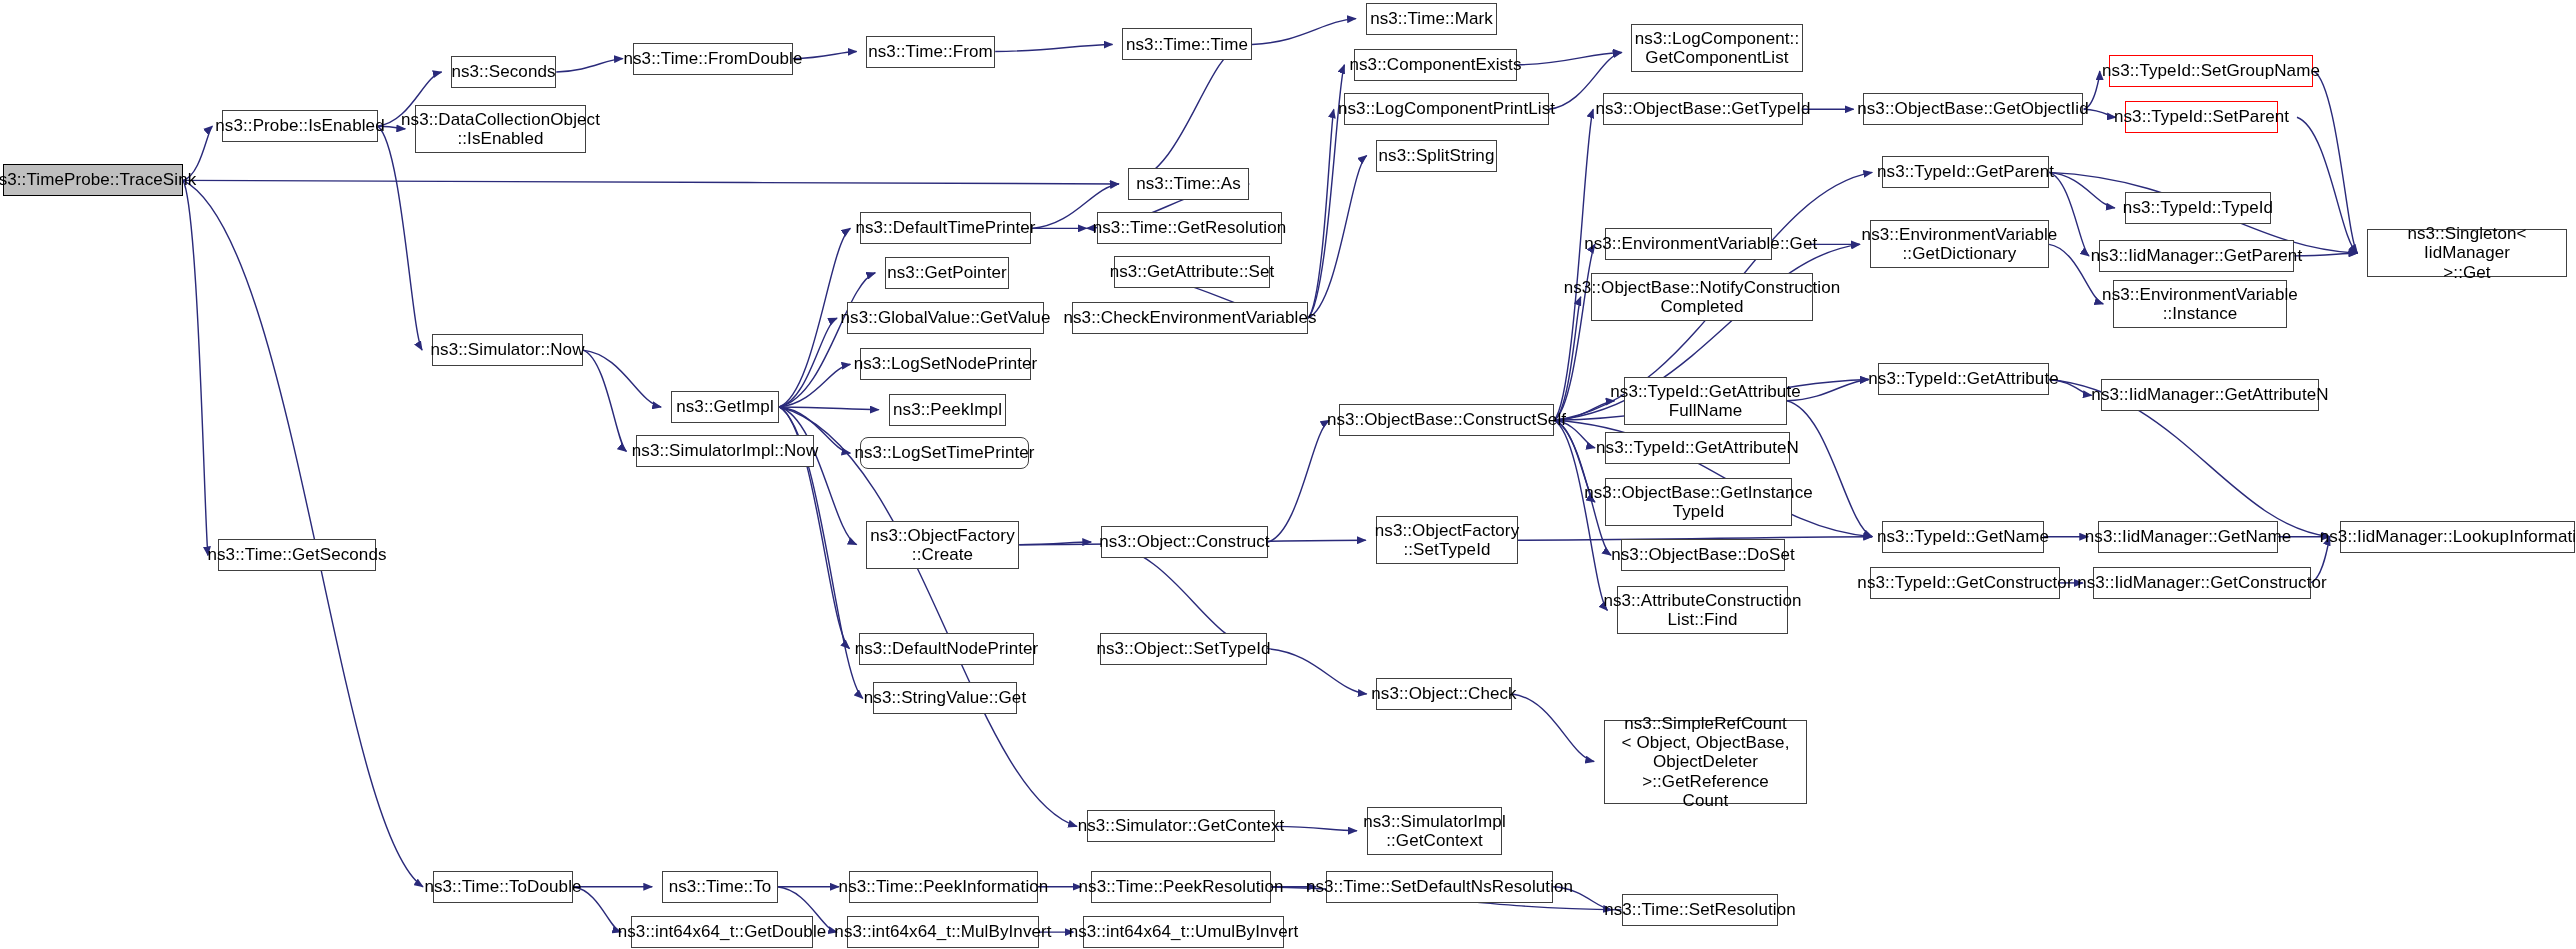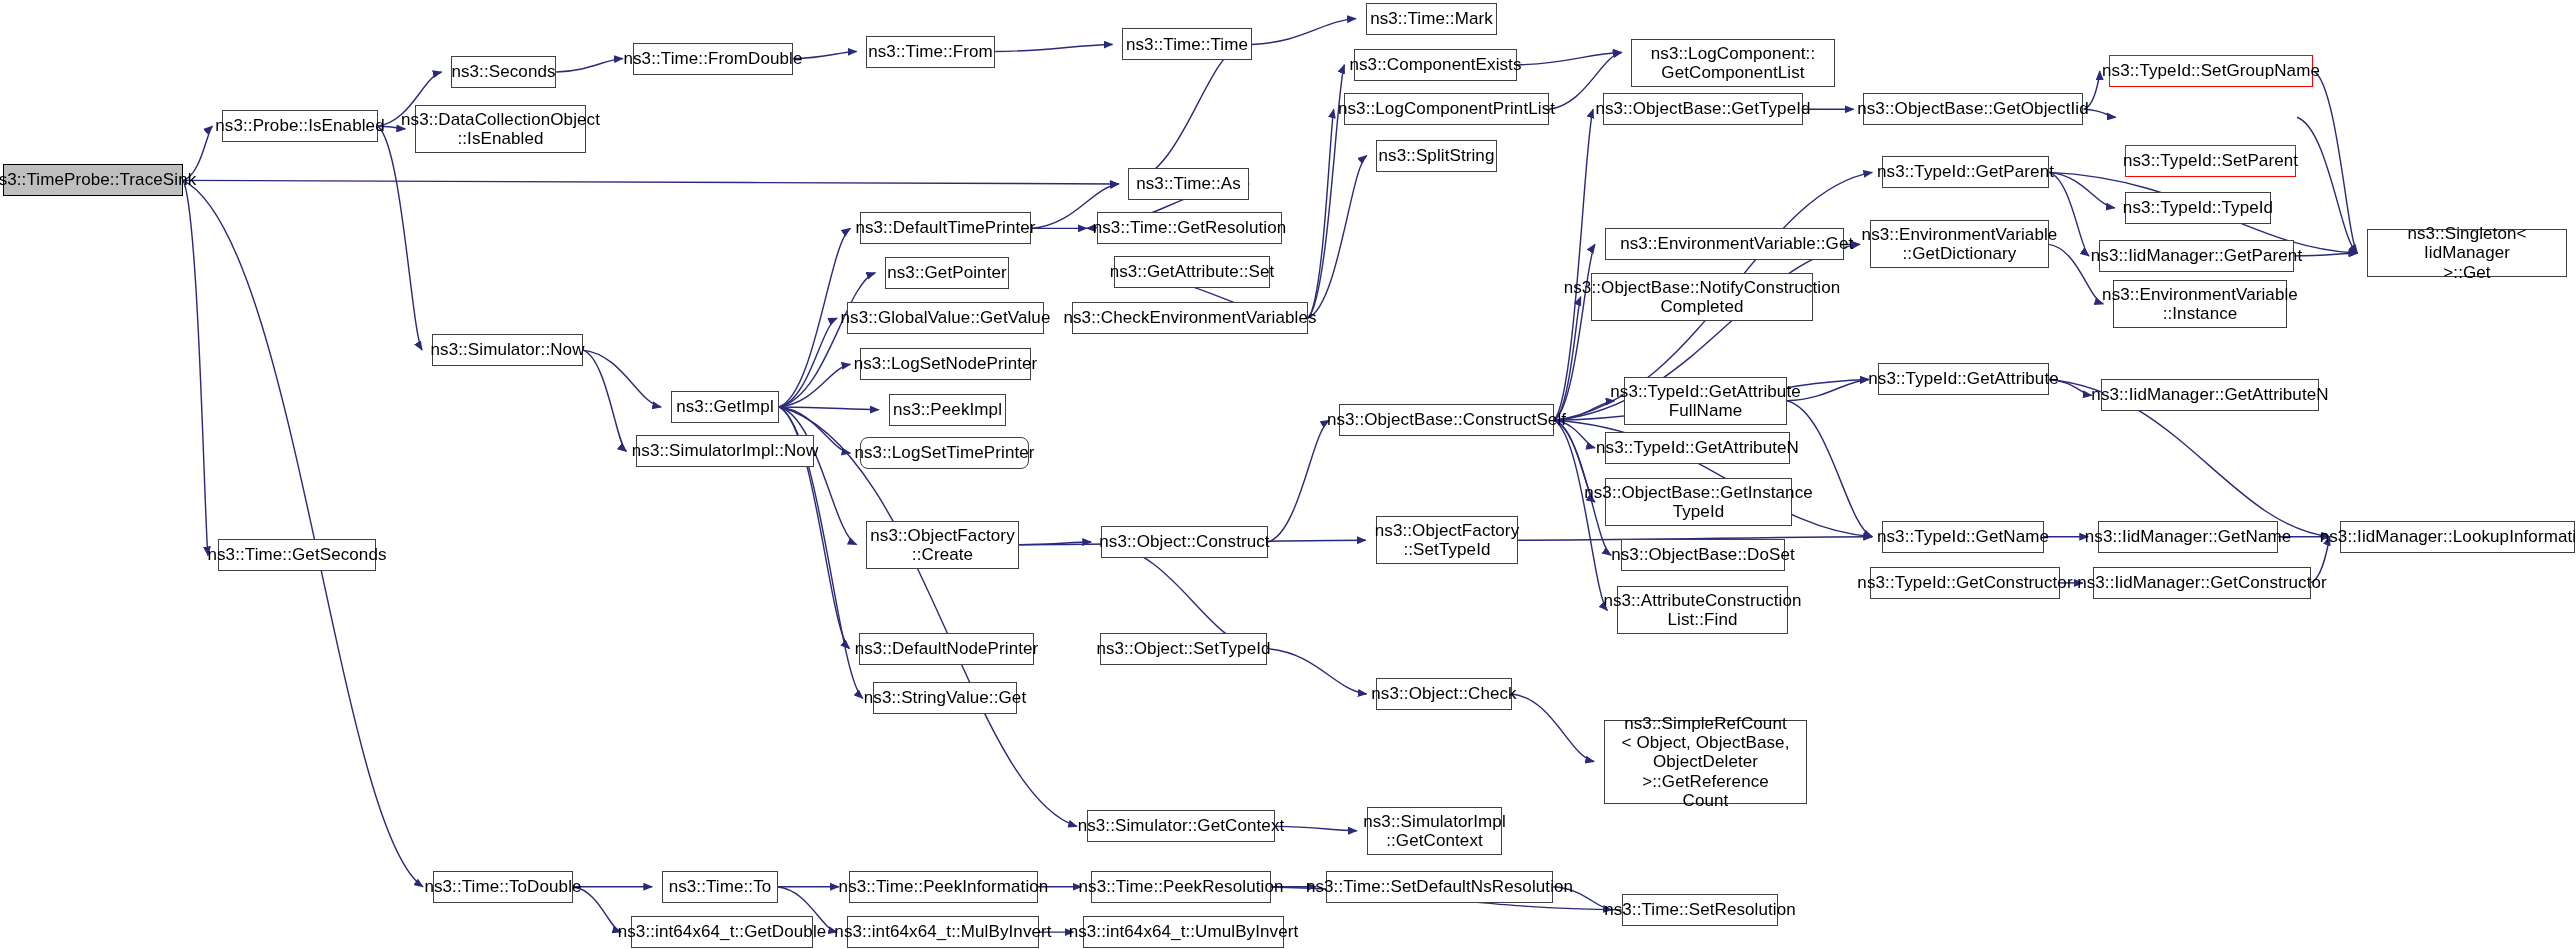--- a/index.html
+++ b/index.html
@@ -147,26 +147,26 @@
       <div class="node" style="left: 451px; top: 56px; width: 105px; height: 32px;"><span>ns3::Seconds</span></div>
       <div class="node" style="left: 415px; top: 105px; width: 171px; height: 48px;"><span>ns3::DataCollectionObject
 ::IsEnabled</span></div>
       <div class="node" style="left: 633px; top: 43px; width: 160px; height: 32px;"><span>ns3::Time::FromDouble</span></div>
       <div class="node" style="left: 866px; top: 36px; width: 129px; height: 32px;"><span>ns3::Time::From</span></div>
       <div class="node" style="left: 1122px; top: 28.4px; width: 130px; height: 32px;"><span>ns3::Time::Time</span></div>
       <div class="node" style="left: 1366px; top: 2.7px; width: 131px; height: 32px;"><span>ns3::Time::Mark</span></div>
       <div class="node" style="left: 1354px; top: 49px; width: 163px; height: 32px;"><span>ns3::ComponentExists</span></div>
       <div class="node" style="left: 1344px; top: 93px; width: 205px; height: 32px;"><span>ns3::LogComponentPrintList</span></div>
       <div class="node" style="left: 1376px; top: 140px; width: 121px; height: 32px;"><span>ns3::SplitString</span></div>
-      <div class="node" style="left: 1631px; top: 39px; width: 204px; height: 48px;"><span>ns3::LogComponent::
+      <div class="node" style="left: 1631px; top: 24px; width: 172px; height: 48px;"><span>ns3::LogComponent::
 GetComponentList</span></div>
       <div class="node" style="left: 1603px; top: 93px; width: 200px; height: 32px;"><span>ns3::ObjectBase::GetTypeId</span></div>
       <div class="node" style="left: 1863px; top: 93px; width: 220px; height: 32px;"><span>ns3::ObjectBase::GetObjectIid</span></div>
       <div class="node hot" style="left: 2109px; top: 55px; width: 204px; height: 32px;"><span>ns3::TypeId::SetGroupName</span></div>
-      <div class="node hot" style="left: 2125px; top: 101px; width: 171px; height: 32px; margin-top: 44px;"><span>ns3::TypeId::SetParent</span></div>
+      <div class="node hot" style="left: 2125px; top: 101px; width: 153px; height: 32px;"><span>ns3::TypeId::SetParent</span></div>
       <div class="node" style="left: 1882px; top: 156px; width: 167px; height: 32px;"><span>ns3::TypeId::GetParent</span></div>
       <div class="node" style="left: 2125px; top: 192px; width: 146px; height: 32px;"><span>ns3::TypeId::TypeId</span></div>
       <div class="node" style="left: 2099px; top: 240px; width: 195px; height: 32px;"><span>ns3::IidManager::GetParent</span></div>
       <div class="node" style="left: 2113px; top: 280px; width: 174px; height: 48px;"><span>ns3::EnvironmentVariable
 ::Instance</span></div>
       <div class="node" style="left: 2367px; top: 229px; width: 200px; height: 48px;"><span>ns3::Singleton&lt; IidManager
 &gt;::Get</span></div>
       <div class="node" style="left: 1870px; top: 220px; width: 179px; height: 48px;"><span>ns3::EnvironmentVariable
 ::GetDictionary</span></div>
       <div class="node" style="left: 1128px; top: 168px; width: 121px; height: 32px;"><span>ns3::Time::As</span></div>
@@ -177,21 +177,21 @@
       <div class="node" style="left: 847px; top: 302px; width: 197px; height: 32px;"><span>ns3::GlobalValue::GetValue</span></div>
       <div class="node" style="left: 1072px; top: 302px; width: 236px; height: 32px;"><span>ns3::CheckEnvironmentVariables</span></div>
       <div class="node" style="left: 860px; top: 348px; width: 171px; height: 32px;"><span>ns3::LogSetNodePrinter</span></div>
       <div class="node" style="left: 889px; top: 394px; width: 117px; height: 32px;"><span>ns3::PeekImpl</span></div>
       <div class="node" style="left: 860px; top: 437px; width: 169px; height: 32px; border-radius: 8px;"><span>ns3::LogSetTimePrinter</span></div>
       <div class="node" style="left: 432px; top: 334px; width: 151px; height: 32px;"><span>ns3::Simulator::Now</span></div>
       <div class="node" style="left: 671px; top: 391px; width: 108px; height: 32px;"><span>ns3::GetImpl</span></div>
       <div class="node" style="left: 636px; top: 435px; width: 178px; height: 32px;"><span>ns3::SimulatorImpl::Now</span></div>
       <div class="node" style="left: 218px; top: 539px; width: 158px; height: 32px;"><span>ns3::Time::GetSeconds</span></div>
       <div class="node" style="left: 1339px; top: 404px; width: 215px; height: 32px;"><span>ns3::ObjectBase::ConstructSelf</span></div>
-      <div class="node" style="left: 1605px; top: 228px; width: 239px; height: 32px; padding-left: 28px;"><span>ns3::EnvironmentVariable::Get</span></div>
+      <div class="node" style="left: 1605px; top: 228px; width: 167px; height: 32px; padding-left: 28px;"><span>ns3::EnvironmentVariable::Get</span></div>
       <div class="node" style="left: 1591px; top: 273px; width: 222px; height: 48px;"><span>ns3::ObjectBase::NotifyConstruction
 Completed</span></div>
       <div class="node" style="left: 1624px; top: 377px; width: 163px; height: 48px;"><span>ns3::TypeId::GetAttribute
 FullName</span></div>
       <div class="node" style="left: 1605px; top: 432px; width: 185px; height: 32px;"><span>ns3::TypeId::GetAttributeN</span></div>
       <div class="node" style="left: 1605px; top: 478px; width: 187px; height: 48px;"><span>ns3::ObjectBase::GetInstance
 TypeId</span></div>
       <div class="node" style="left: 1621px; top: 539px; width: 164px; height: 32px;"><span>ns3::ObjectBase::DoSet</span></div>
       <div class="node" style="left: 1617px; top: 586px; width: 171px; height: 48px;"><span>ns3::AttributeConstruction
 List::Find</span></div>

